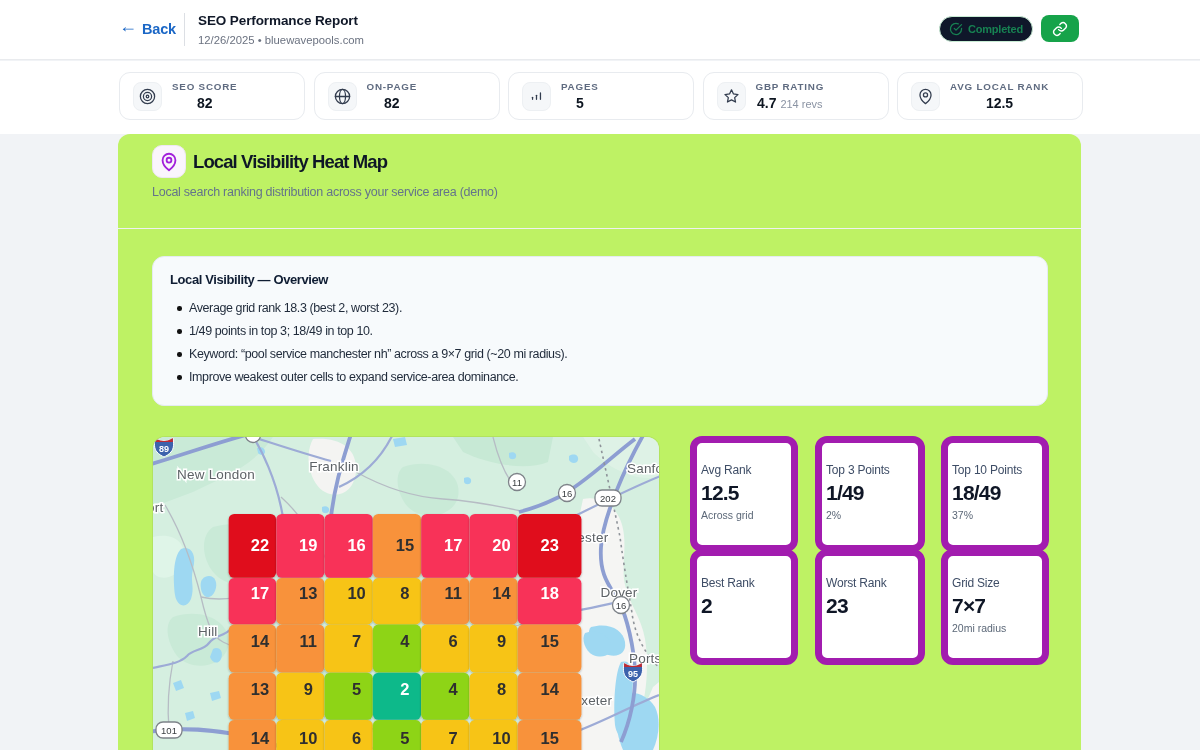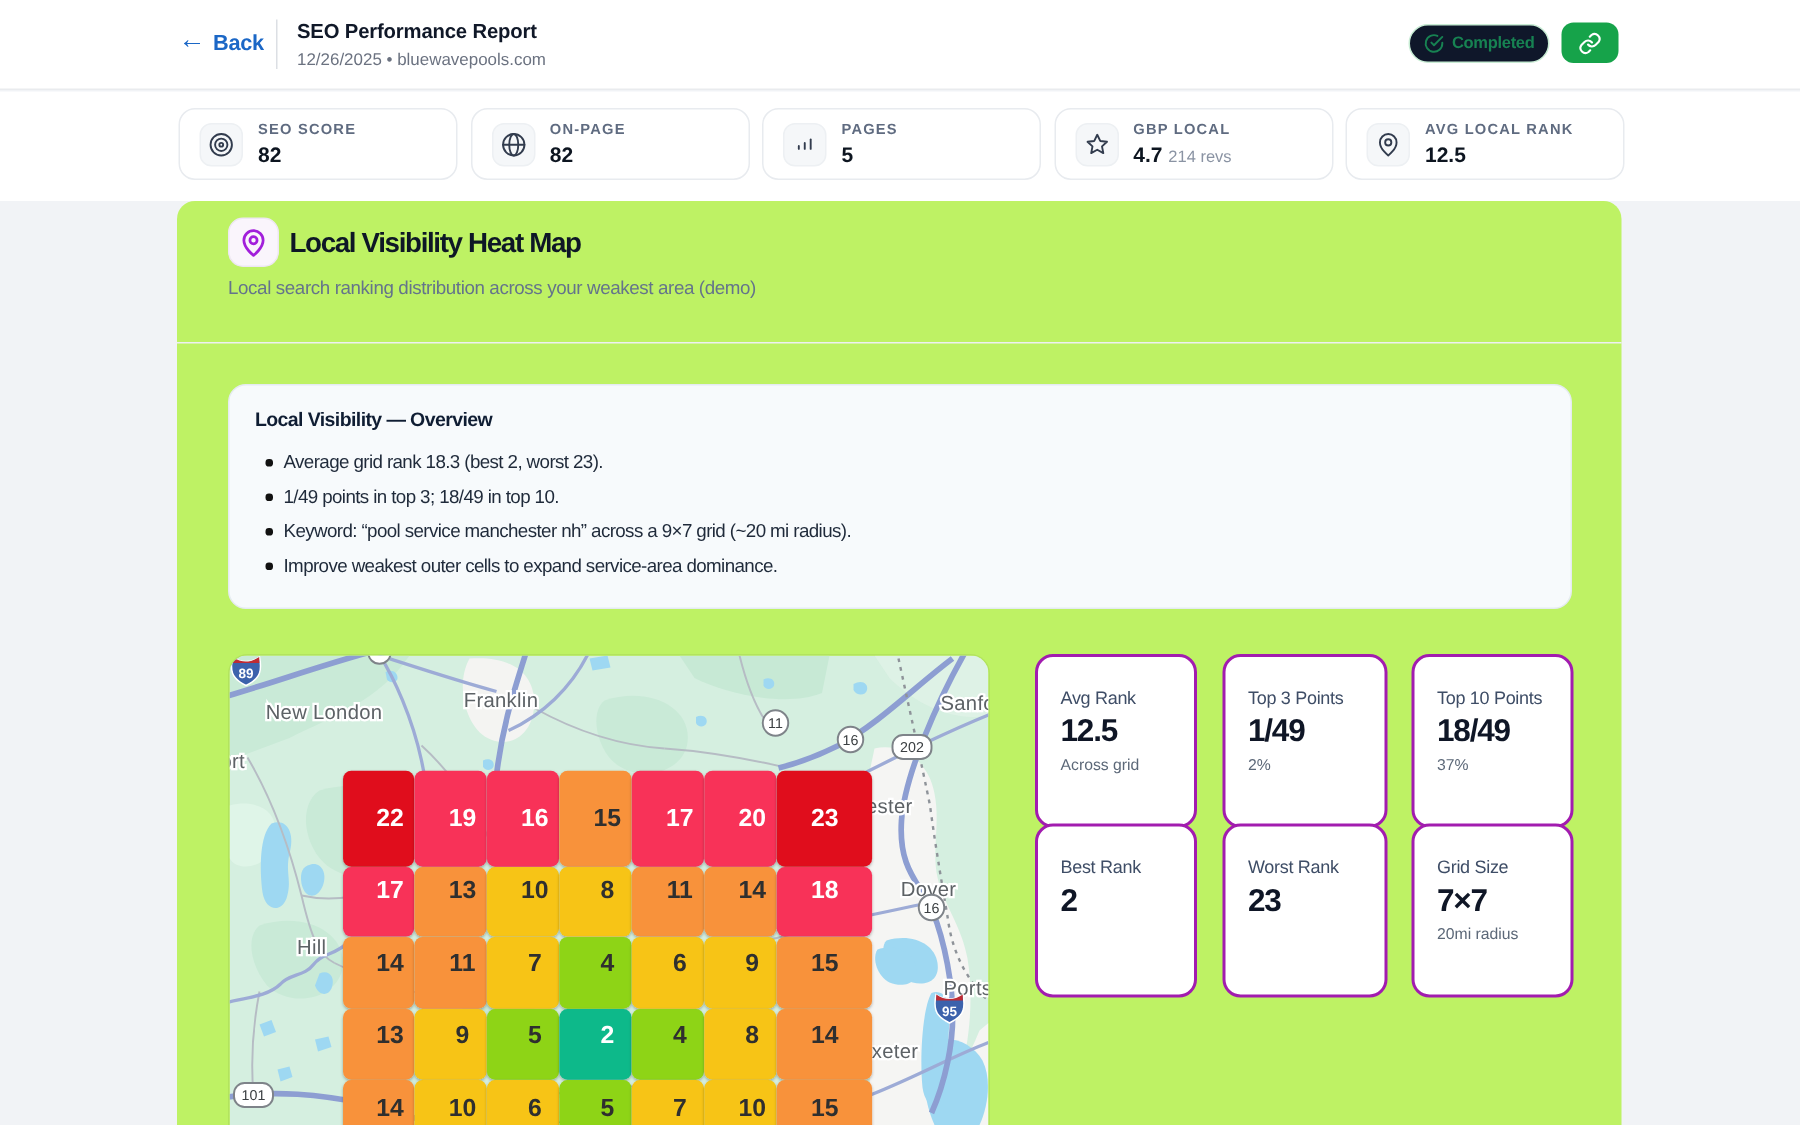--- a/index.html
+++ b/index.html
@@ -5,39 +5,39 @@
 html,body{width:1200px;height:750px;overflow:hidden;background:#f1f3f6;font-family:"Liberation Sans",sans-serif;-webkit-font-smoothing:antialiased;}
 .hdr{position:absolute;left:0;top:0;width:1200px;height:60px;background:#fff;border-bottom:1px solid #e9ebee;}
 .back{position:absolute;left:142px;top:21px;color:#1b67c6;font-size:14.5px;font-weight:bold;letter-spacing:-0.2px;}
 .arr{position:absolute!important;left:119px!important;top:16px!important;color:#1b67c6;font-size:18px;font-weight:normal!important;}
 .hdiv{position:absolute;left:184px;top:13px;height:33px;width:1px;background:#dcdfe4;}
 .htitle{position:absolute;left:198px;top:13px;font-size:13.5px;font-weight:bold;color:#101828;letter-spacing:-0.1px;}
 .hsub{position:absolute;left:198px;top:33.5px;font-size:11.3px;color:#6b7280;}
 .pill{position:absolute;left:939px;top:16px;width:94px;height:26px;background:#0f172a;border:1px solid #c8ecd4;border-radius:13px;color:#178252;font-size:11px;font-weight:bold;letter-spacing:-0.2px;display:flex;align-items:center;justify-content:center;gap:5px;}
 .linkbtn{position:absolute;left:1041px;top:15px;width:38px;height:27px;background:#16a34a;border-radius:8px;display:flex;align-items:center;justify-content:center;}
 .statsbar{position:absolute;left:0;top:61px;width:1200px;height:73px;background:#fff;}
-.scard{position:absolute;top:11px;height:48px;width:186px;background:#fff;border:1px solid #e8ebef;border-radius:11px;display:flex;align-items:center;padding-left:13px;gap:10px;}
+.scard{position:absolute;top:11px;height:48px;width:186px;background:#fff;border:1px solid #e8ebef;border-radius:11px;display:flex;align-items:center;padding-left:13px;gap:10px;text-align:center;}
 .sicon{width:29px;height:29px;background:#f5f7f9;border:1px solid #edf0f3;border-radius:8px;display:flex;align-items:center;justify-content:center;}
 .slabel{font-size:9.8px;letter-spacing:0.8px;color:#5f6b80;font-weight:bold;margin-bottom:3px;}
 .sval{font-size:14px;color:#0d1520;}
 .sval b{font-weight:bold;}
 .revs{font-size:11px;color:#8a93a3;font-weight:normal;}
 .maincard{position:absolute;left:118px;top:134px;width:963px;height:616px;background:#bef264;border-radius:12px 12px 0 0;}
 .hmicon{position:absolute;left:34px;top:11px;width:34px;height:33px;background:#faf5fc;border:1px solid #eee7f3;border-radius:10px;display:flex;align-items:center;justify-content:center;}
 .hmtitle{position:absolute;left:75px;top:17px;font-size:18.5px;font-weight:bold;color:#0e1726;letter-spacing:-0.9px;}
 .hmsub{position:absolute;left:34px;top:51px;font-size:12.5px;color:#64748b;letter-spacing:-0.25px;}
 .cdiv{position:absolute;left:0;top:94px;width:963px;height:1px;background:#eef0f3;}
 .ovbox{position:absolute;left:34px;top:122px;width:896px;height:150px;background:#f7fafc;border:1px solid #e5ebf1;border-radius:12px;padding-left:34px;}
 .ovtitle{position:absolute;left:17px;top:15px;font-size:13px;font-weight:bold;color:#0f1d33;letter-spacing:-0.4px;}
 .ovbox ul{position:absolute;left:22px;top:44px;list-style:none;}
 .ovbox li{font-size:12.5px;color:#1f2a3a;margin-bottom:9px;padding-left:14px;position:relative;letter-spacing:-0.4px;}
 .ovbox li::before{content:"";position:absolute;left:2px;top:5px;width:4.5px;height:4.5px;border-radius:50%;background:#111;}
 .mapwrap{position:absolute;left:35px;top:303px;width:506px;height:313px;border-radius:12px 12px 0 0;overflow:hidden;box-shadow:0 0 0 1px rgba(0,0,0,.06);}
 .panel{position:absolute;left:572px;top:302px;width:358px;}
-.pcard{position:absolute;width:108px;height:116px;background:#fff;border:2px solid #a21caf;border-radius:12px;padding:20px 0 0 15px;}
+.pcard{position:absolute;width:108px;height:116px;background:#fff;border:7px solid #a21caf;border-radius:12px;padding:20px 0 0 4px;}
 .pcard:nth-child(1){left:0;top:0;}
 .pcard:nth-child(2){left:125px;top:0;width:110px;}
 .pcard:nth-child(3){left:251px;top:0;}
 .pcard:nth-child(4){left:0;top:113px;}
 .pcard:nth-child(5){left:125px;top:113px;width:110px;}
 .pcard:nth-child(6){left:251px;top:113px;}
 .plabel{font-size:12px;color:#3e4d66;margin-bottom:3.5px;letter-spacing:-0.2px;}
 .pval{font-size:21px;font-weight:bold;color:#0f1626;letter-spacing:-0.8px;}
 .psub{font-size:10.5px;color:#5c6878;margin-top:4px;}
 </style></head>
@@ -99,21 +99,21 @@
         <div class="sval"><b>5</b></div>
       </div>
     </div>
 <div class="scard" style="left:702.5px">
       <div class="sicon">
         <svg width="19" height="19" viewBox="0 0 24 24">
           <path d="M12 3.6l2.5 5.2 5.7.7-4.2 3.9 1.1 5.6-5.1-2.8-5.1 2.8 1.1-5.6-4.2-3.9 5.7-.7z" stroke="#323c4e" stroke-width="1.6" fill="none" stroke-linecap="round" stroke-linejoin="round"></path>
         </svg>
       </div>
       <div class="stxt">
-        <div class="slabel">GBP LOCAL</div>
+        <div class="slabel">GBP RATING</div>
         <div class="sval"><b>4.7</b> <span class="revs">214 revs</span></div>
       </div>
     </div>
 <div class="scard" style="left:897px">
       <div class="sicon">
         <svg width="19" height="19" viewBox="0 0 24 24">
           <path d="M12 21s-7-5.3-7-11a7 7 0 0 1 14 0c0 5.7-7 11-7 11z" stroke="#323c4e" stroke-width="1.6" fill="none" stroke-linecap="round" stroke-linejoin="round"></path>
           <circle cx="12" cy="10" r="2.6" stroke="#323c4e" stroke-width="1.6" fill="none" stroke-linecap="round" stroke-linejoin="round"></circle>
         </svg>
       </div>
@@ -124,21 +124,21 @@
     </div>
 </div>
 <div class="maincard">
   <div class="hmicon">
       <svg width="22" height="22" viewBox="0 0 24 24">
         <path d="M12 21s-7-5.3-7-11a7 7 0 0 1 14 0c0 5.7-7 11-7 11z" stroke="#a21fdb" stroke-width="2" fill="none" stroke-linecap="round" stroke-linejoin="round"></path>
         <circle cx="12" cy="10" r="2.6" stroke="#a21fdb" stroke-width="2" fill="none"></circle>
       </svg>
     </div>
   <div class="hmtitle">Local Visibility Heat Map</div>
-  <div class="hmsub">Local search ranking distribution across your weakest area (demo)</div>
+  <div class="hmsub">Local search ranking distribution across your service area (demo)</div>
   <div class="cdiv"></div>
   <div class="ovbox">
     <div class="ovtitle">Local Visibility — Overview</div>
     <ul>
       <li>Average grid rank 18.3 (best 2, worst 23).</li>
       <li>1/49 points in top 3; 18/49 in top 10.</li>
       <li>Keyword: “pool service manchester nh” across a 9×7 grid (~20 mi radius).</li>
       <li>Improve weakest outer cells to expand service-area dominance.</li>
     </ul>
   </div>

